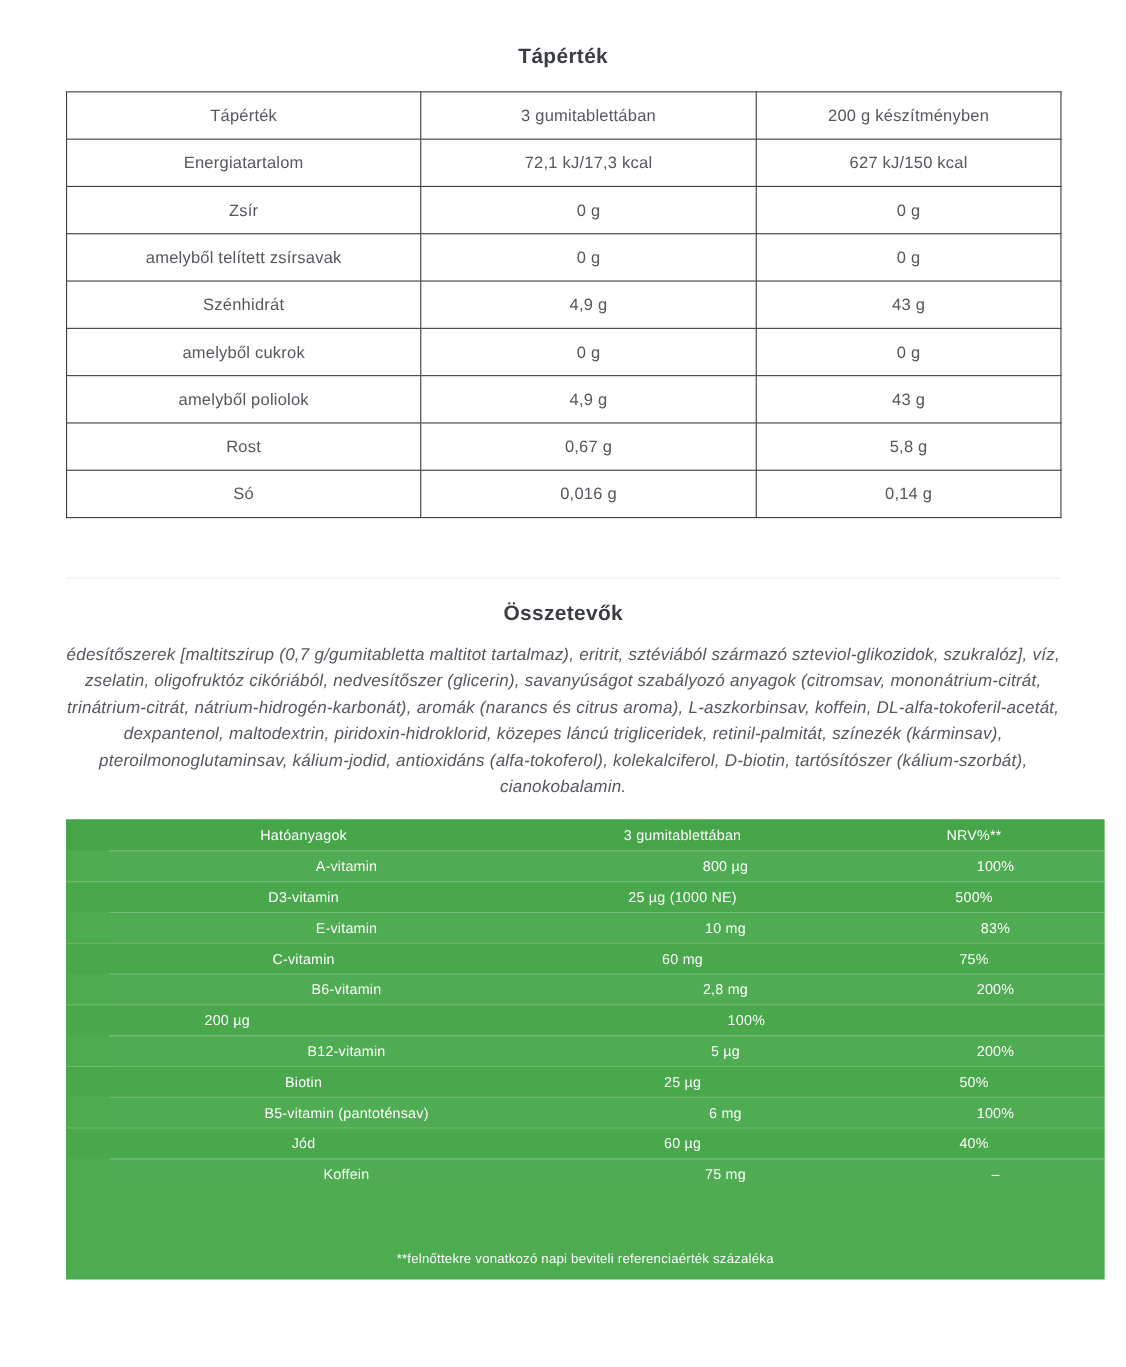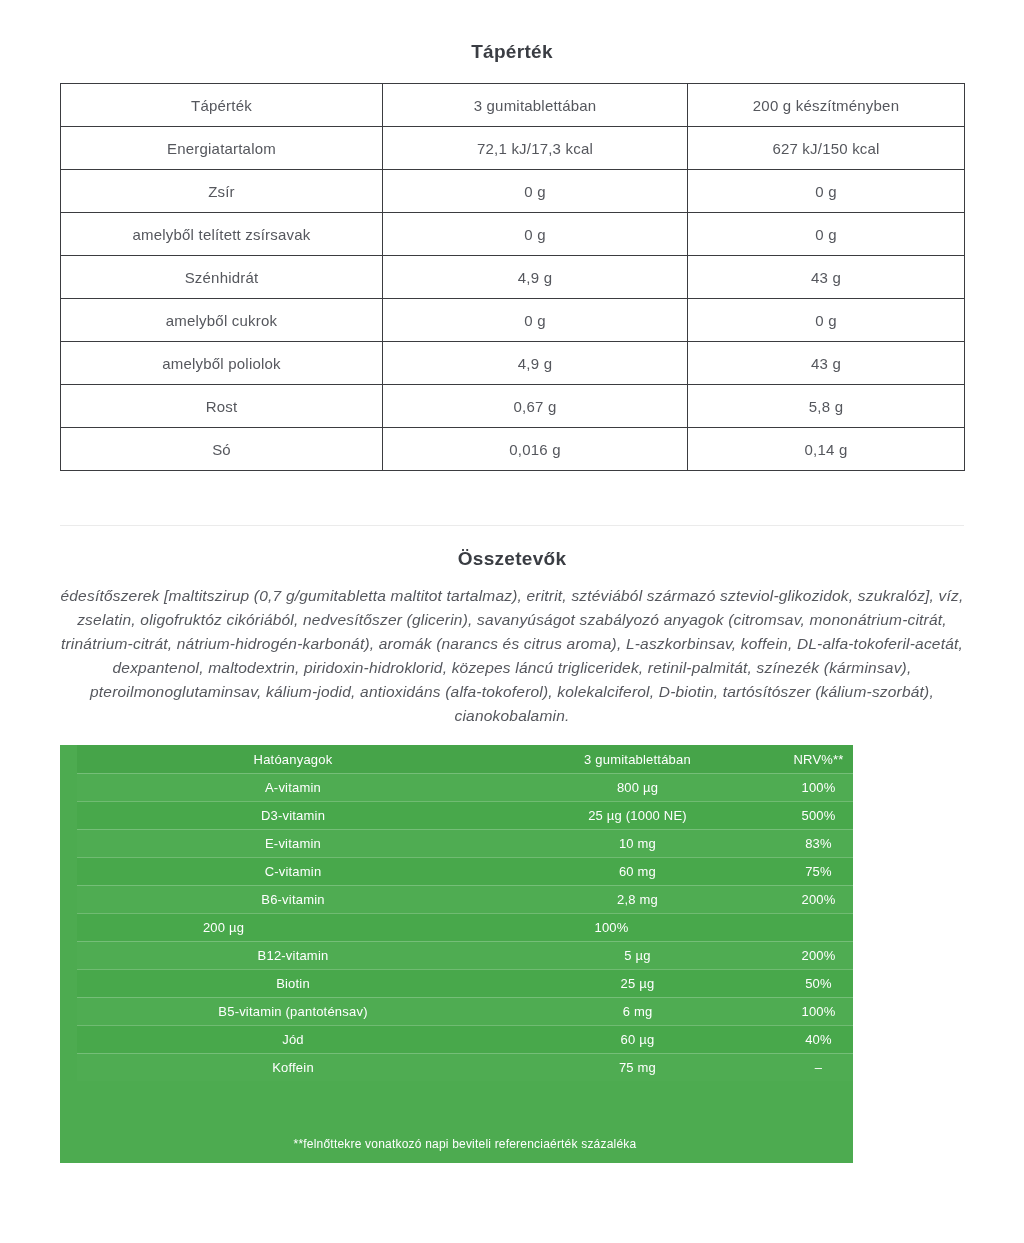--- a/index.html
+++ b/index.html
@@ -30,32 +30,31 @@
 
   .ingredients-heading{margin-top:22px;}
   .ingredients{
     margin:14px 0 0 0;font-size:15.5px;line-height:24px;color:#55575d;
     letter-spacing:.2px;
     font-style:italic;
   }
 
   
   .actives{
-    margin-top:17px;width:776px;color:#ffffff;
+    margin-top:17px;width:944px;color:#ffffff;
     background:var(--green-base,#4dab50);
-    padding-left:17px;
   }
   .actives-row{
     display:flex;align-items:center;height:28px;box-sizing:border-box;
     font-size:13px;letter-spacing:.2px;
     border-top:1px solid rgba(255,255,255,.22);
   }
   .actives-row:first-child{border-top:none;}
   .actives-row.header{background:var(--green-header,#46a449);font-weight:500;}
-  .actives-row.odd{background:var(--green-row-light,#4fac52);}
+  .actives-row.odd{background:var(--green-row-light,#4fac52);margin-left:39px;}
   .actives-row.even{background:var(--green-row-dark,#48a84b);}
   .ac1{width:414px;padding-left:18px;box-sizing:border-box;}
   .ac2{width:293px;}
   .ac3{flex:1;}
   .actives-spacer{height:52px;background:var(--green-base,#4dab50);}
   .actives-footnote{
     background:var(--green-base,#4dab50);
     padding:2px 18px 10px 18px;font-size:12px;line-height:18px;font-weight:400;
     letter-spacing:.2px;
   }

